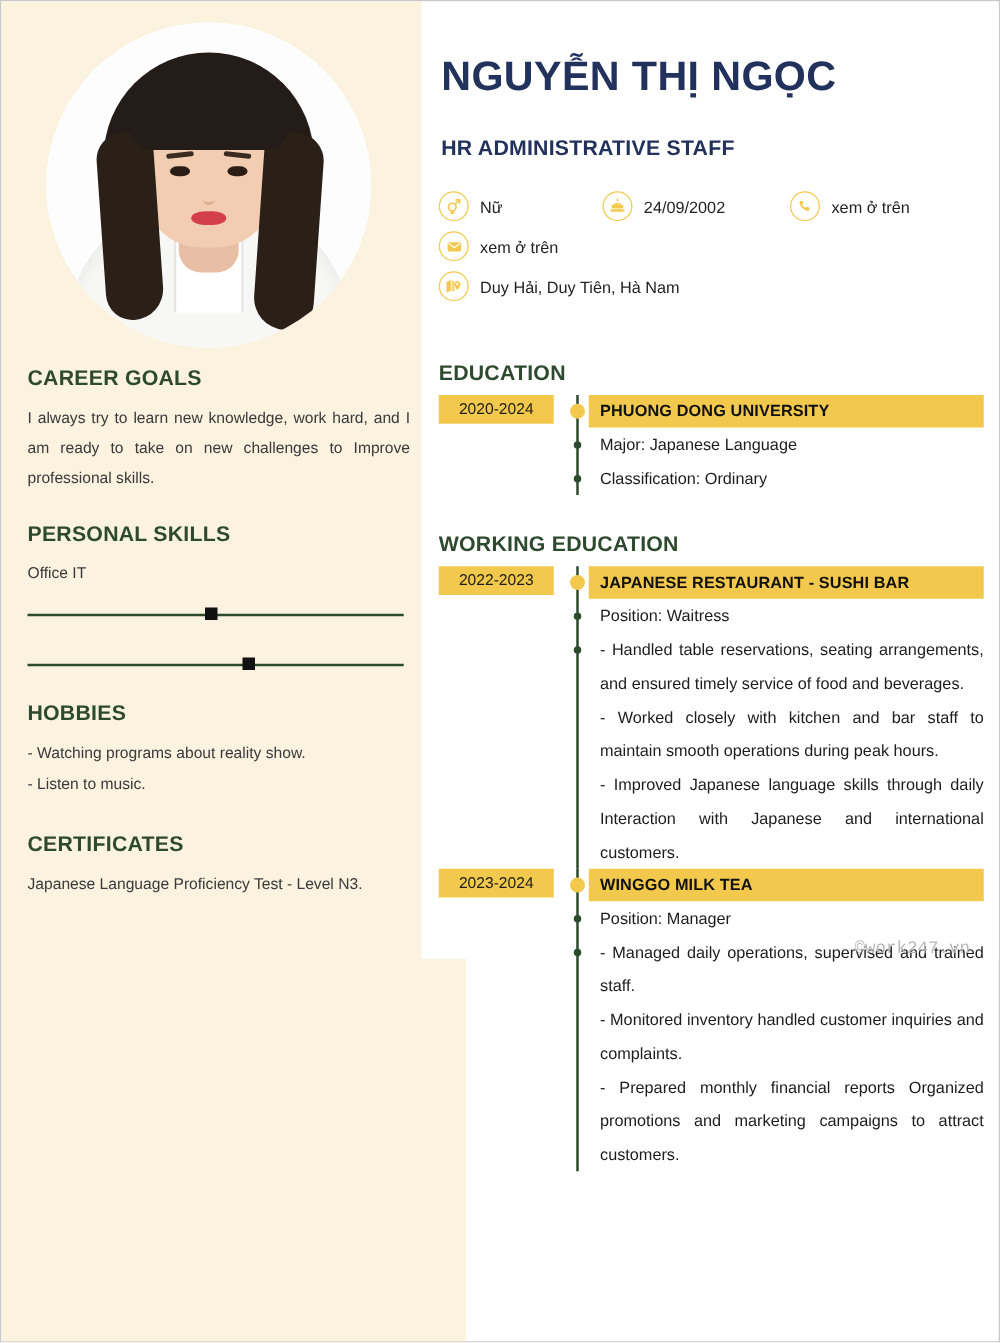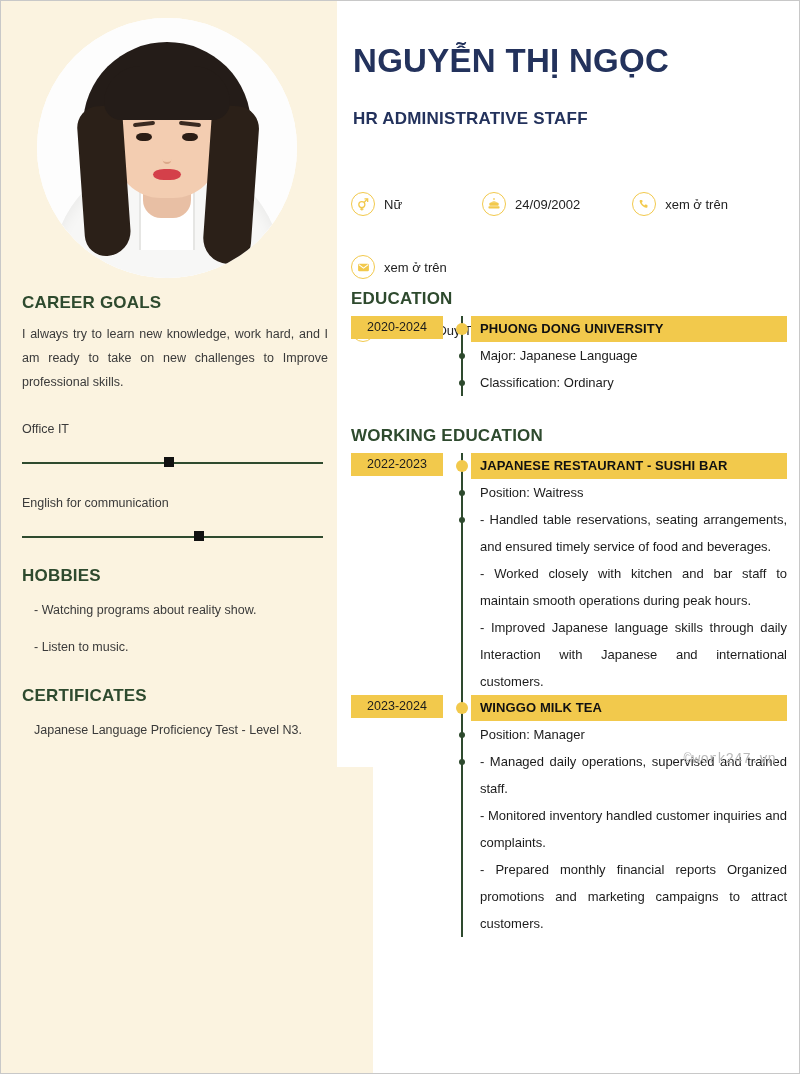--- a/index.html
+++ b/index.html
@@ -124,21 +124,21 @@
     color: #3a3a3a;
     font-size: 12.5px;
     line-height: 24px;
     text-align: justify;
     margin: 0;
   }
   .side-item {
     color: #3a3a3a;
     font-size: 12.5px;
     line-height: 25px;
-    margin: 12px;
+    margin: 0;
   }
   .blk { margin-bottom: 24px; }
   .skill-name {
     color: #3a3a3a;
     font-size: 12.5px;
     margin: 0 0 0 0;
     line-height: 22px;
   }
   .skill-track {
     position: relative;
@@ -195,21 +195,20 @@
   .contacts {
     position: absolute;
     left: 14px;
     top: 152px;
     width: 440px;
   }
   .crow {
     display: flex;
     align-items: flex-end;
     margin-bottom: 8px;
-    margin-top: 39px;
   }
   .citem {
     display: flex;
     align-items: center;
     margin-right: 10px;
   }
   .citem .ctext {
     color: #222222;
     font-size: 13px;
     margin-left: 9px;
@@ -334,28 +333,28 @@
     </div>
 
     <div class="sidebar-content">
 
       <div class="blk">
         <h2 class="side-h">CAREER GOALS</h2>
         <p class="side-p">I always try to learn new knowledge, work hard, and I am ready to take on new challenges to Improve professional skills.</p>
       </div>
 
       <div class="blk" style="margin-bottom:18px;">
+        <h2 class="side-h">PERSONAL SKILLS</h2>
 
         <p class="skill-name">Office IT</p>
         <div class="skill-track">
           <div class="skill-line"></div>
           <div class="skill-knob" id="knob0" style="left: 48%;"></div>
         </div>
 
-        <p class="skill-name">English for communication</p>
         <div class="skill-track">
           <div class="skill-line"></div>
           <div class="skill-knob" id="knob1" style="left: 58%;"></div>
         </div>
       </div>
 
       <div class="blk" style="margin-bottom:26px;">
         <h2 class="side-h">HOBBIES</h2>
         <p class="side-item">- Watching programs about reality show.</p>
         <p class="side-item">- Listen to music.</p>

